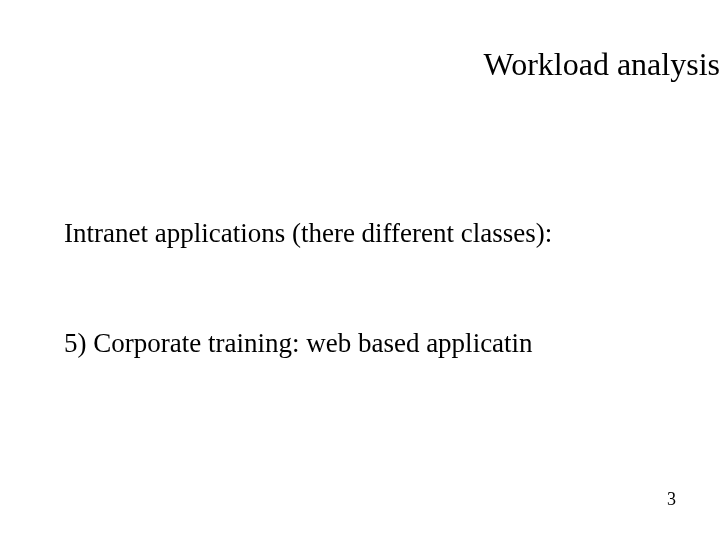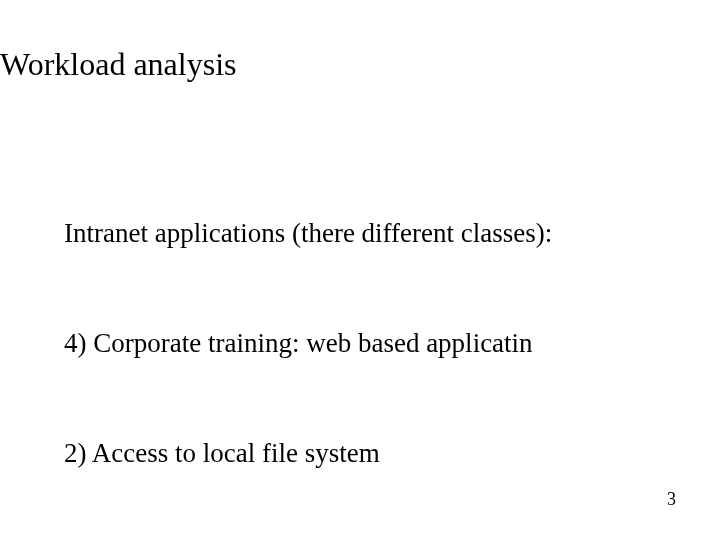--- a/index.html
+++ b/index.html
@@ -16,21 +16,21 @@
     position: relative;
     width: 720px;
     height: 540px;
     box-sizing: border-box;
   }
   .title {
     position: absolute;
     top: 46px;
     left: 0;
     width: 100%;
-    text-align: left;
+    text-align: right;
     font-size: 32px;
     font-weight: normal;
   }
   .body-text {
     position: absolute;
     left: 64px;
     right: 60px;
     font-size: 27px;
     line-height: 1.25;
     margin-top: 27px;
@@ -45,16 +45,15 @@
     font-size: 18px;
     color: #000000;
   }
 </style>
 </head>
 <body>
 
 <div class="slide">
   <div class="title">Workload analysis</div>
   <div class="body-text intro">Intranet applications (there different classes):</div>
-  <div class="body-text item1">4)  Corporate training: web based applicatin</div>
-  <div class="body-text item2">2)  Access to local file system</div>
+  <div class="body-text item1">5)  Corporate training: web based applicatin</div>
   <div class="page-number">3</div>
 </div>
 
 </body></html>

